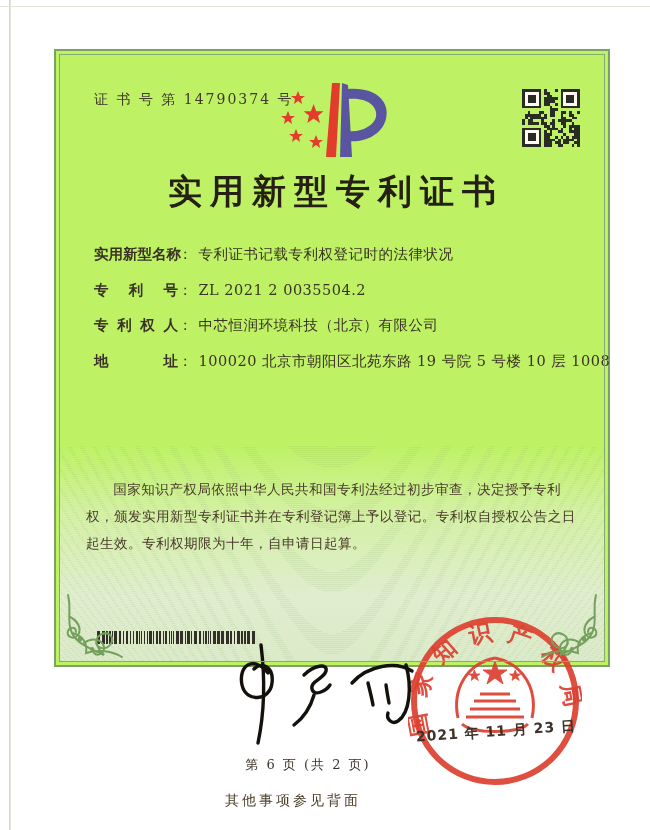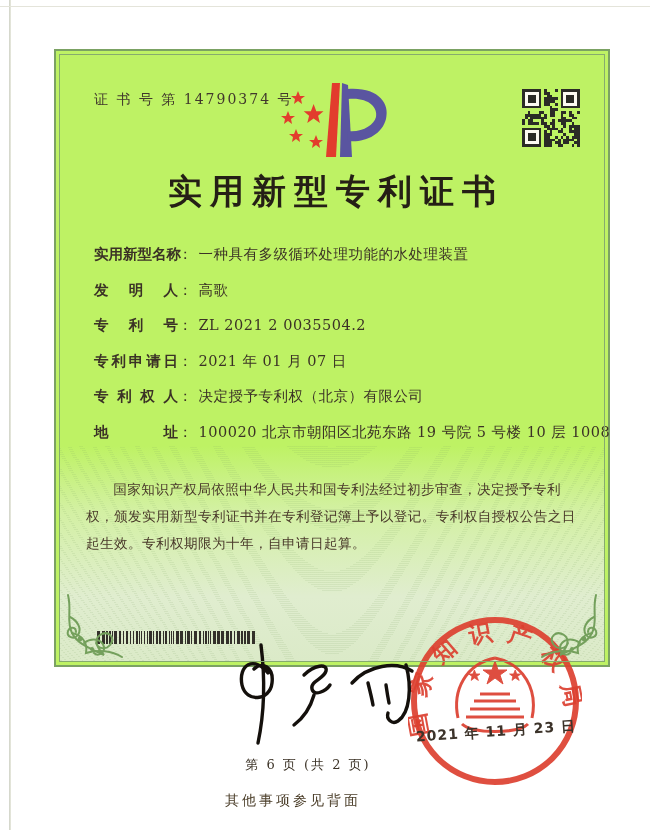--- a/index.html
+++ b/index.html
@@ -298,25 +298,23 @@
         <rect x="16" y="2" width="3" height="3" fill="#2b2b26"></rect>
         <rect x="0" y="14" width="7" height="7" fill="#2b2b26"></rect>
         <rect x="1" y="15" width="5" height="5" fill="#fcfaf1"></rect>
         <rect x="2" y="16" width="3" height="3" fill="#2b2b26"></rect>
       </svg>
   </div>
 
   <div class="title">实用新型专利证书</div>
 
   <div class="fields" id="fields">
-      <div class="field-row"><span class="lbl">实用新型名称</span><span class="colon">：</span><span class="val">一种具有多级循环处理功能的水处理装置</span></div>
-      <div class="field-row"><span class="lbl">发明人</span><span class="colon">：</span><span class="val">高歌</span></div>
+      <div class="field-row"><span class="lbl">实用新型名称</span><span class="colon">：</span><span class="val">专利证书记载专利权登记时的法律状况</span></div>
       <div class="field-row"><span class="lbl">专利号</span><span class="colon">：</span><span class="val">ZL 2021 2 0035504.2</span></div>
-      <div class="field-row"><span class="lbl">专利申请日</span><span class="colon">：</span><span class="val">2021 年 01 月 07 日</span></div>
-      <div class="field-row"><span class="lbl">专利权人</span><span class="colon">：</span><span class="val">决定授予专利权（北京）有限公司</span></div>
+      <div class="field-row"><span class="lbl">专利权人</span><span class="colon">：</span><span class="val">中芯恒润环境科技（北京）有限公司</span></div>
       <div class="field-row"><span class="lbl">地址</span><span class="colon">：</span><span class="val">100020 北京市朝阳区北苑东路 19 号院 5 号楼 10 层 1008</span></div>
     </div>
 
   <div class="paras">
     <p>国家知识产权局依照中华人民共和国专利法经过初步审查，决定授予专利权，颁发实用新型专利证书并在专利登记簿上予以登记。专利权自授权公告之日起生效。专利权期限为十年，自申请日起算。</p>
   </div>
 
   <div class="barcode" id="barcode">
       <span style="width: 3px; margin-right: 2px; background: rgb(51, 48, 42);"></span>
       <span style="width: 3px; margin-right: 1px; background: rgb(51, 48, 42);"></span>

